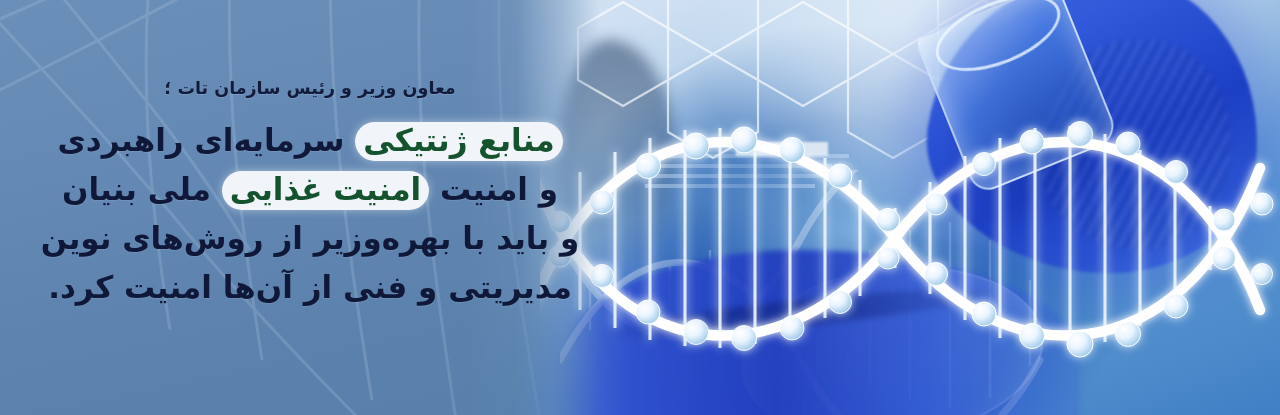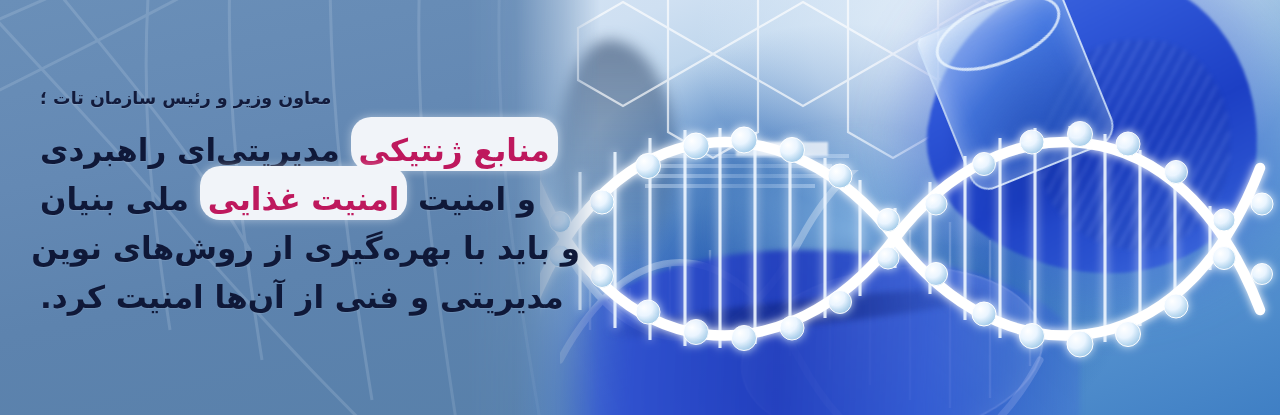--- a/index.html
+++ b/index.html
@@ -136,45 +136,45 @@
             mask-image:linear-gradient(90deg,#000 0%,#000 78%,rgba(0,0,0,.92) 86%,rgba(0,0,0,.45) 94%,rgba(0,0,0,0) 100%);
   }
   
   .left-strands{
     position:absolute;left:0;top:0;width:600px;height:415px;opacity:.30;
     -webkit-mask-image:linear-gradient(90deg,#000 0%,#000 70%,rgba(0,0,0,0) 100%);
             mask-image:linear-gradient(90deg,#000 0%,#000 70%,rgba(0,0,0,0) 100%);
   }
 
   .text-wrap{
-    position:absolute;right:700px;top:14px;width:560px;height:368px;
-    direction:rtl;text-align:left;
+    position:absolute;right:700px;top:4px;width:560px;height:368px;
+    direction:rtl;text-align:center;
     padding:0;
   }
 
   .kicker{
     position:absolute;right:0;top:76px;width:540px;
     font-size:17.5px;font-weight:bold;color:#121b3c;
     letter-spacing:.1px;line-height:1;
     text-shadow:0 1px 0 rgba(255,255,255,.13);
   }
 
   .headline{
     position:absolute;right:0;top:112px;width:540px;
     color:#0f1838;
     font-size:31px;font-weight:bold;
     line-height:49px;
     text-shadow:0 1px 1px rgba(255,255,255,.10);
   }
   .hl-line{white-space:nowrap;}
   .mark{
     background:#f1f4f9;
-    color:#be185d;
+    color:#14532d;
     border-radius:20px;
-    padding:15px 8px 3px 8px;
+    padding:0 8px 3px 8px;
     box-shadow:0 0 10px rgba(255,255,255,.45);
   }
 </style>
 </head>
 <body>
 
 <div class="banner">
 
   <div class="photo">
 
@@ -337,23 +337,23 @@
       <path d="M500,-30 C494,130 512,260 540,420"></path>
     </g>
   </svg>
 
   <div class="text-wrap">
 
     <div class="kicker">معاون وزیر و رئیس سازمان تات ؛</div>
 
     <div class="headline">
       <div class="hl-line">
-        <span class="mark">منابع ژنتیکی</span><span> مدیریتی‌ای راهبردی</span>
+        <span class="mark">منابع ژنتیکی</span><span> سرمایه‌ای راهبردی</span>
       </div>
       <div class="hl-line">
         <span>و امنیت </span><span class="mark">امنیت غذایی</span><span> ملی بنیان</span>
       </div>
-      <div class="hl-line">و باید با بهره‌گیری از روش‌های نوین</div>
+      <div class="hl-line">و باید با بهره‌وزیر از روش‌های نوین</div>
       <div class="hl-line">مدیریتی و فنی از آن‌ها امنیت کرد.</div>
     </div>
 
   </div>
 </div>
 
 </body></html>

